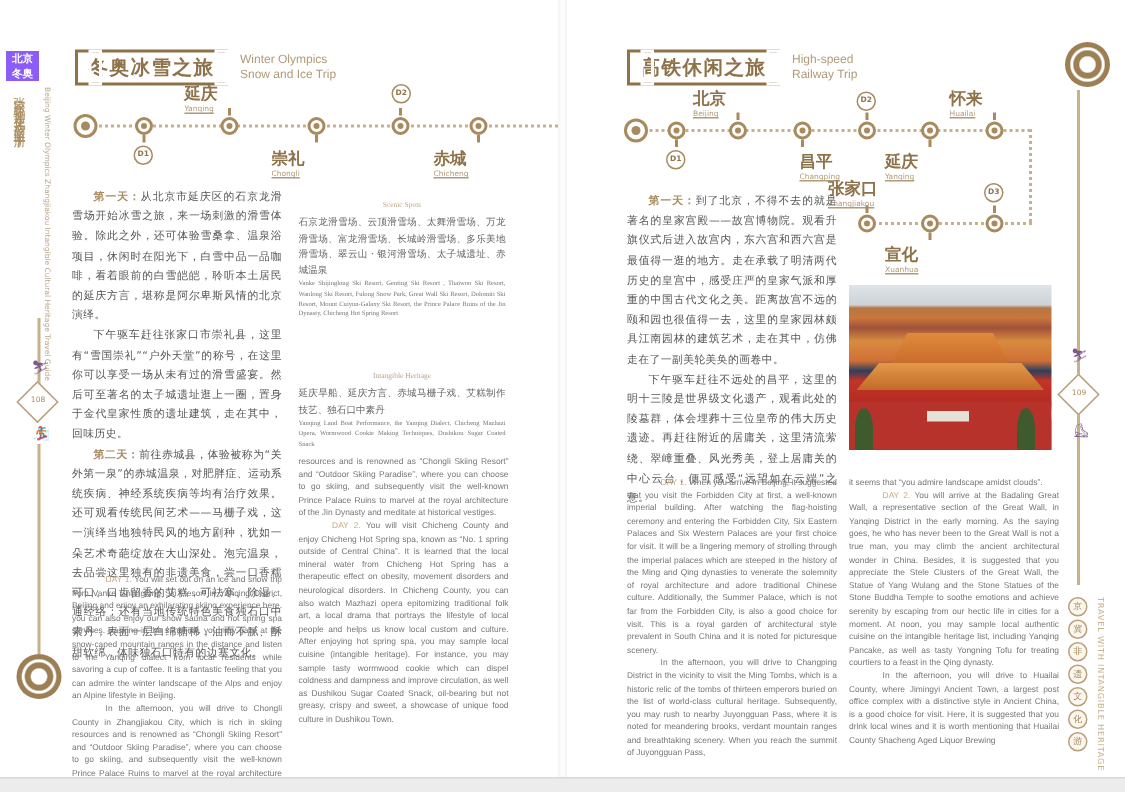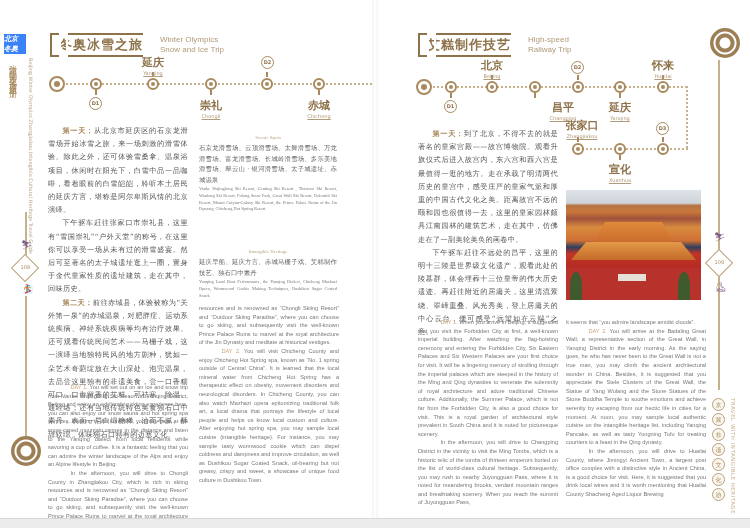--- a/index.html
+++ b/index.html
@@ -16,24 +16,24 @@
   .title-en { margin-left: 8px; font-size: 8px; line-height: 10px; color: #b09a78; font-family: "Liberation Sans", sans-serif; }
 
   .route-line { position: absolute; height: 0; border-top: 2px dotted #c7b08c; }
   .route-vline { position: absolute; width: 0; border-left: 2px dotted #c7b08c; }
   .node { position: absolute; width: 12px; height: 12px; border-radius: 50%; border: 2px solid #a88a5e; background: #fff; }
   .node::after { content: ""; position: absolute; left: 2px; top: 2px; width: 4px; height: 4px; border-radius: 50%; background: #a88a5e; }
   .node-start { width: 16px; height: 16px; border-width: 2px; }
   .node-start::after { left: 3px; top: 3px; width: 6px; height: 6px; }
   .stem { position: absolute; width: 2px; height: 5px; background: #a88a5e; }
   .day-badge { position: absolute; width: 13px; height: 13px; border-radius: 50%; border: 1.5px solid #a88a5e; font-size: 5px; color: #8e7249; text-align: center; line-height: 10px; font-weight: bold; }
-  .city { position: absolute; text-align: center; width: 60px; }
+  .city { position: absolute; text-align: left; width: 60px; }
   .city .cn { font-size: 11px; font-weight: bold; color: #8e7249; display: block; }
   .city .en { font-size: 5px; color: #b09a78; text-decoration: underline; display: block; }
-  .logo-sq { position: absolute; left: 4px; top: 34px; width: 22px; height: 20px; background: #3b82f6; color: #fff; font-size: 7px; font-weight: bold; text-align: left; line-height: 10px; font-style: italic; }
+  .logo-sq { position: absolute; left: 4px; top: 34px; width: 22px; height: 20px; background: #8b5cf6; color: #fff; font-size: 7px; font-weight: bold; text-align: center; line-height: 10px; }
   .vtext-cn { position: absolute; left: 8px; top: 58px; width: 10px; font-size: 8px; color: #a88a5e; line-height: 11px; writing-mode: vertical-rl; letter-spacing: 2px; }
   .vtext-en { position: absolute; left: 20px; top: 58px; font-size: 5px; color: #b8a586; writing-mode: vertical-rl; line-height: 7px; width: 14px; }
   .vline { position: absolute; width: 2px; background: #c7b08c; }
   .diamond { position: absolute; width: 20px; height: 20px; border: 1.5px solid #b8a07a; transform: rotate(45deg); background: #fff; }
   .diamond span { display: block; transform: rotate(-45deg); font-size: 5px; color: #a88a5e; text-align: center; line-height: 17px; }
   .ski-ico { position: absolute; font-size: 9px; color: #7c5a8a; }
   .medal { position: absolute; width: 30px; height: 30px; border-radius: 50%; background: radial-gradient(circle, #fff 0 5px, #9c7f55 6px 9px, #fff 10px 11px, #9c7f55 12px); }
 
   .text-cn { position: absolute; font-size: 7.2px; line-height: 13.2px; color: #555; text-align: justify; letter-spacing: 0.3px; }
   .text-cn p { text-indent: 2em; }
@@ -138,21 +138,21 @@
     <p style="text-indent:0;">resources and is renowned as “Chongli Skiing Resort” and “Outdoor Skiing Paradise”, where you can choose to go skiing, and subsequently visit the well-known Prince Palace Ruins to marvel at the royal architecture of the Jin Dynasty and meditate at historical vestiges.</p>
     <p><span class="lead">DAY 2.</span><span> You will visit Chicheng County and enjoy Chicheng Hot Spring spa, known as “No. 1 spring outside of Central China”. It is learned that the local mineral water from Chicheng Hot Spring has a therapeutic effect on obesity, movement disorders and neurological disorders. In Chicheng County, you can also watch Mazhazi opera epitomizing traditional folk art, a local drama that portrays the lifestyle of local people and helps us know local custom and culture. After enjoying hot spring spa, you may sample local cuisine (intangible heritage). For instance, you may sample tasty wormwood cookie which can dispel coldness and dampness and improve circulation, as well as Dushikou Sugar Coated Snack, oil-bearing but not greasy, crispy and sweet, a showcase of unique food culture in Dushikou Town.</span></p>
   </div>
 </div>
 
 <div class="gutter"></div>
 
 <div class="page page-right"></div>
 
 <div class="title-box" style="left:418px; top:33px;">
-  <span class="title-cn">艾糕制作技艺</span>
+  <span class="title-cn">高铁休闲之旅</span>
   <span class="title-en">
     <span>High-speed</span><br>
     <span>Railway Trip</span>
   </span>
 </div>
 
 <div class="medal" style="left:710px; top:28px;"></div>
 <div class="rv-line" style="top:60px; height:330px;"></div>
 <div class="ski-ico" style="left:714px; top:232px;">⛷</div>
 <div class="diamond" style="left:709px; top:253px;">

